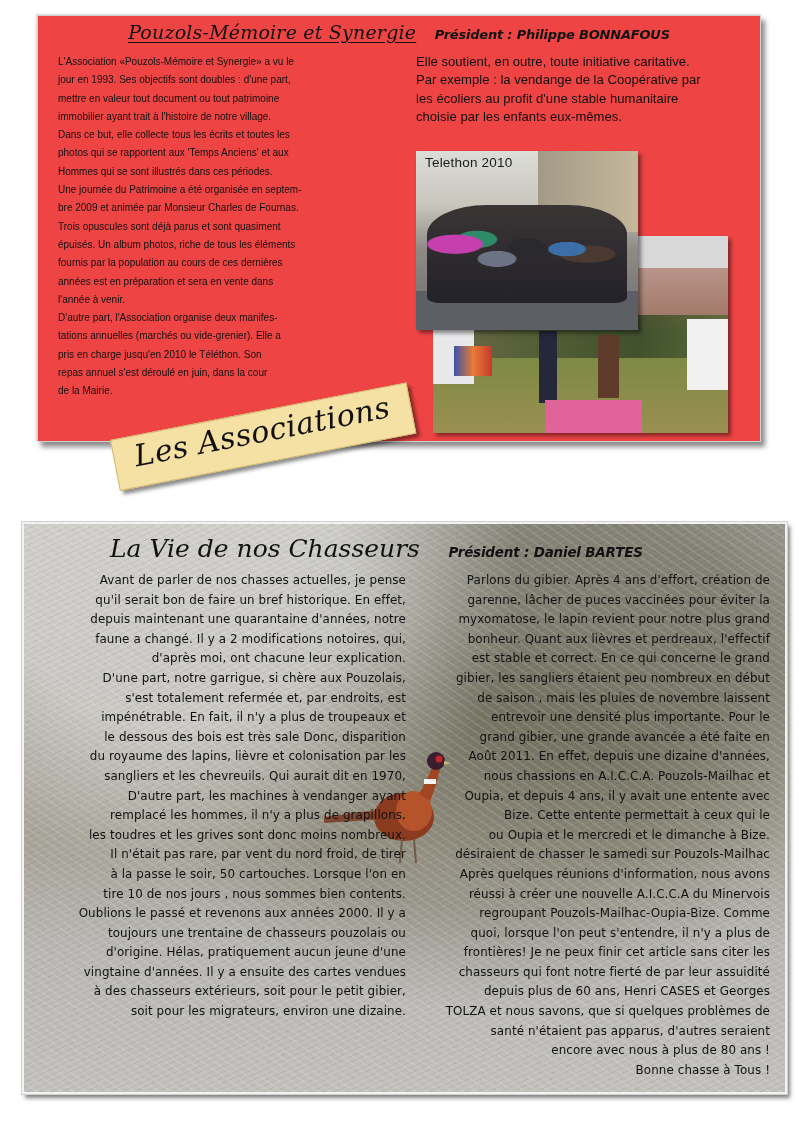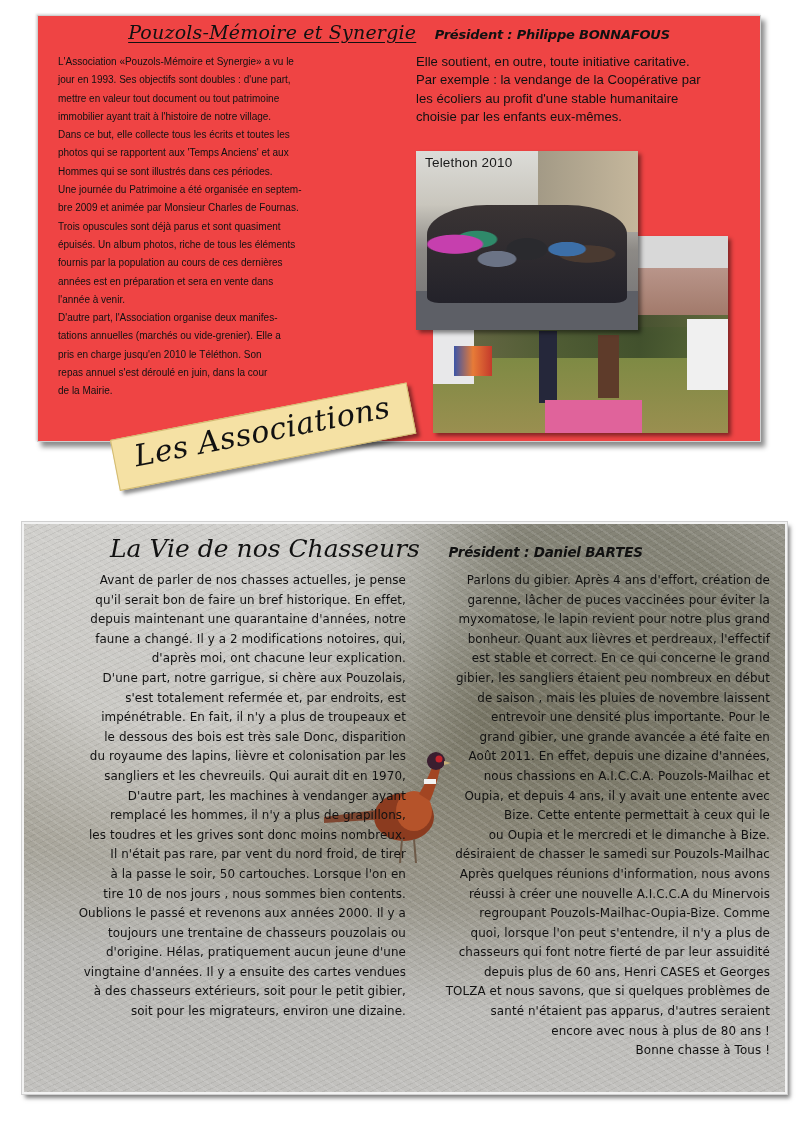--- a/index.html
+++ b/index.html
@@ -255,20 +255,21 @@
       <div>Août 2011. En effet, depuis une dizaine d'années,</div>
       <div>nous chassions en A.I.C.C.A. Pouzols-Mailhac et</div>
       <div>Oupia, et depuis 4 ans, il y avait une entente avec</div>
       <div>Bize. Cette entente permettait à ceux qui le</div>
       <div>ou Oupia et le  mercredi et le dimanche à Bize.</div>
       <div>désiraient de chasser le samedi sur Pouzols-Mailhac</div>
       <div>Après quelques réunions d'information, nous avons</div>
       <div>réussi à créer une nouvelle A.I.C.C.A du Minervois</div>
       <div>regroupant Pouzols-Mailhac-Oupia-Bize. Comme</div>
       <div>quoi, lorsque l'on peut s'entendre, il n'y a plus de</div>
+      <div>frontières! Je ne peux finir cet article sans citer les</div>
       <div>chasseurs qui font notre fierté  de par leur assuidité</div>
       <div>depuis plus de 60 ans, Henri CASES  et Georges</div>
       <div>TOLZA et nous savons, que si quelques problèmes de</div>
       <div>santé n'étaient pas apparus, d'autres seraient</div>
       <div>encore avec nous à plus de 80 ans !</div>
       <div>Bonne chasse à Tous !</div>
     </div>
 </div>
 
 </body></html>

